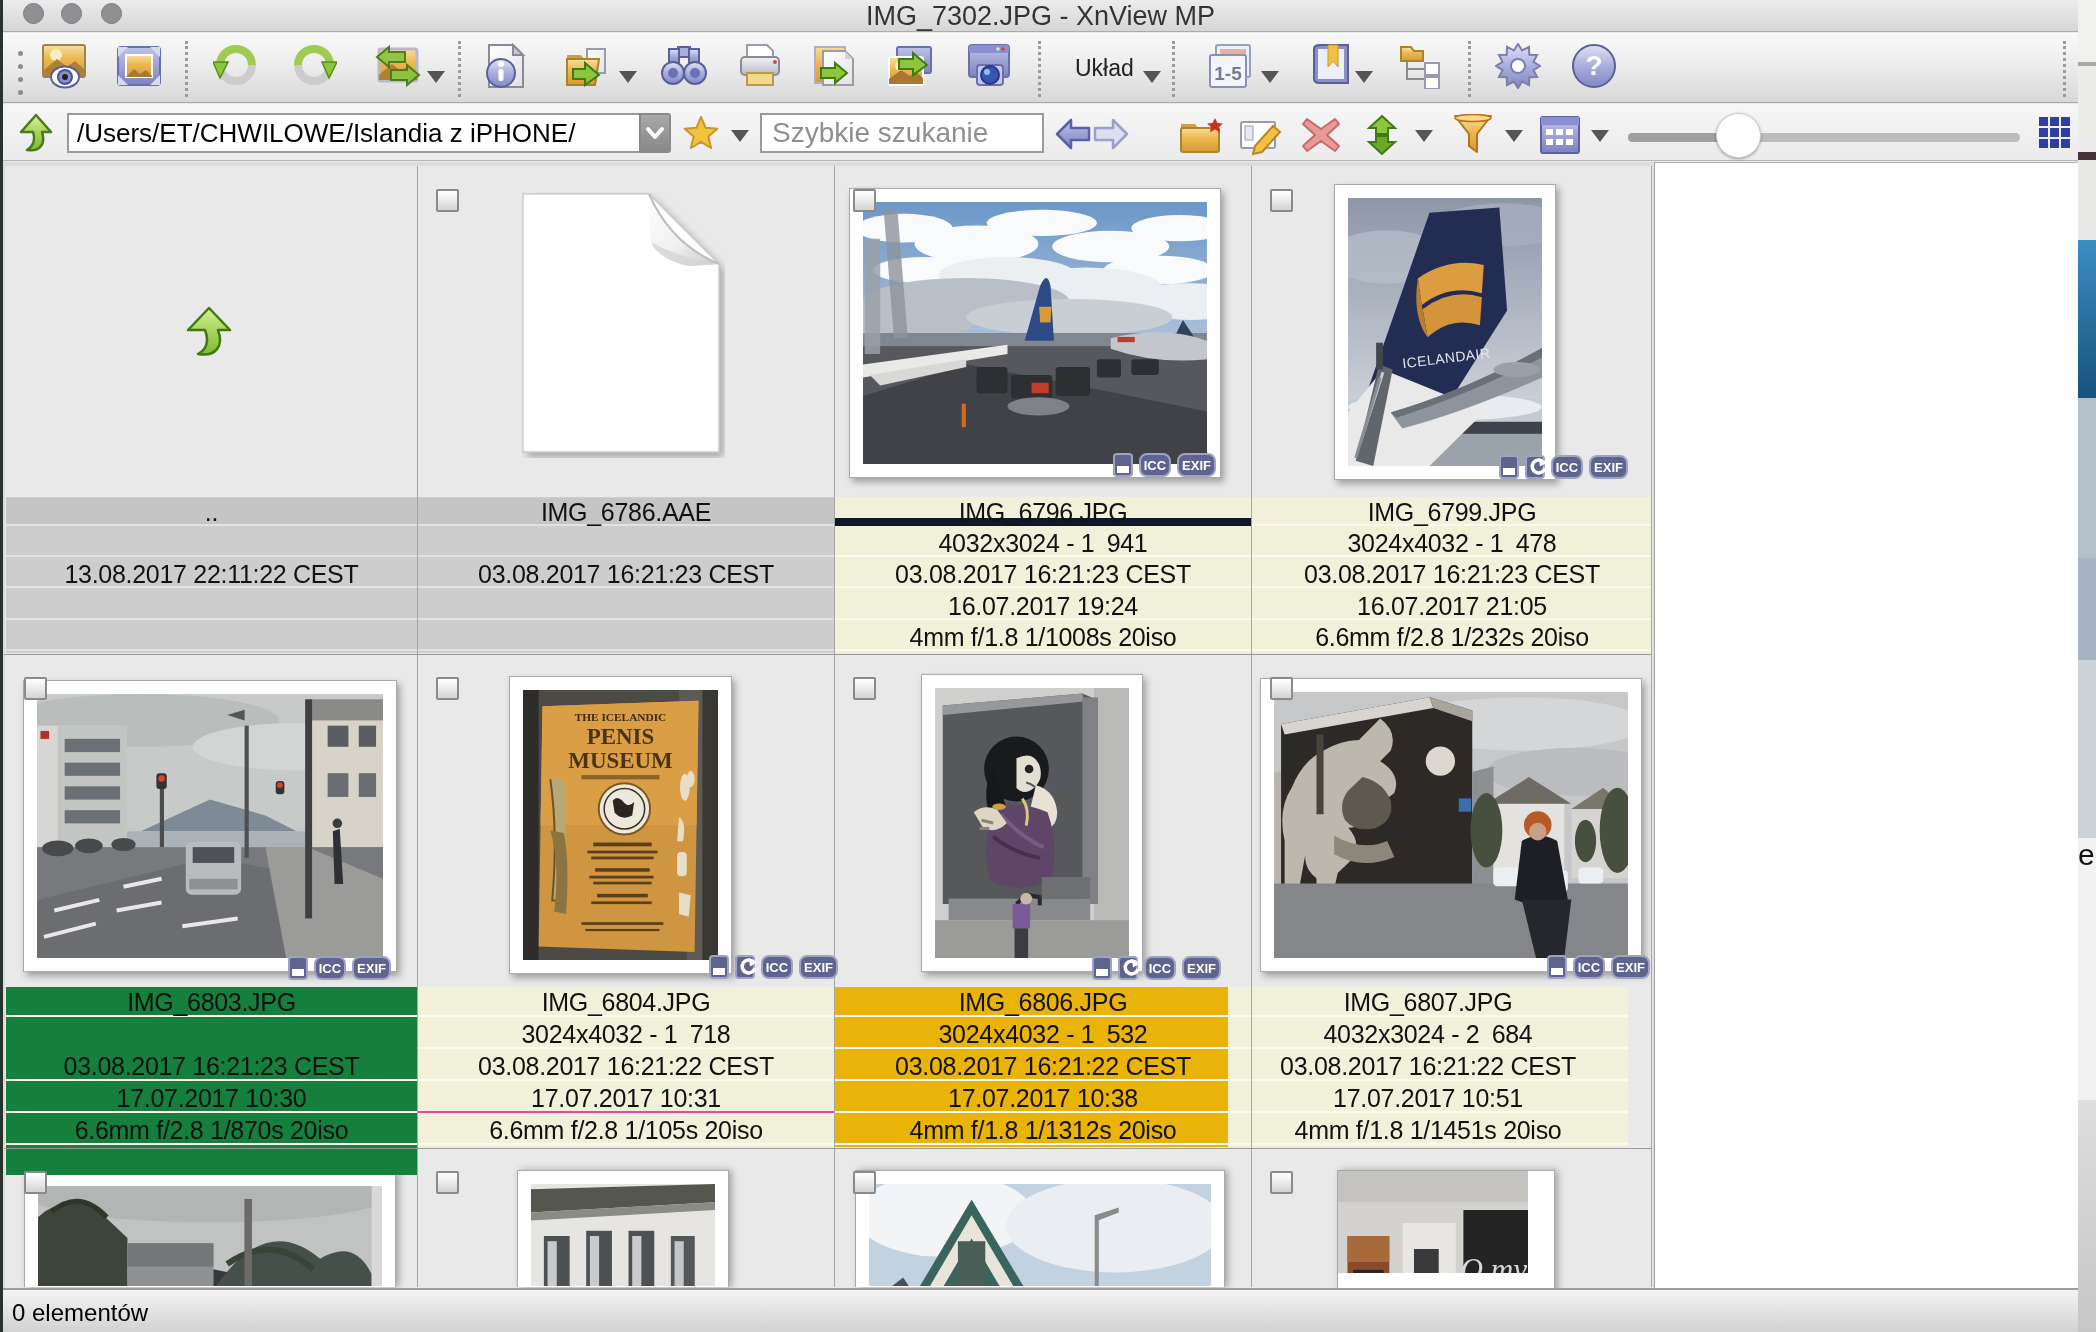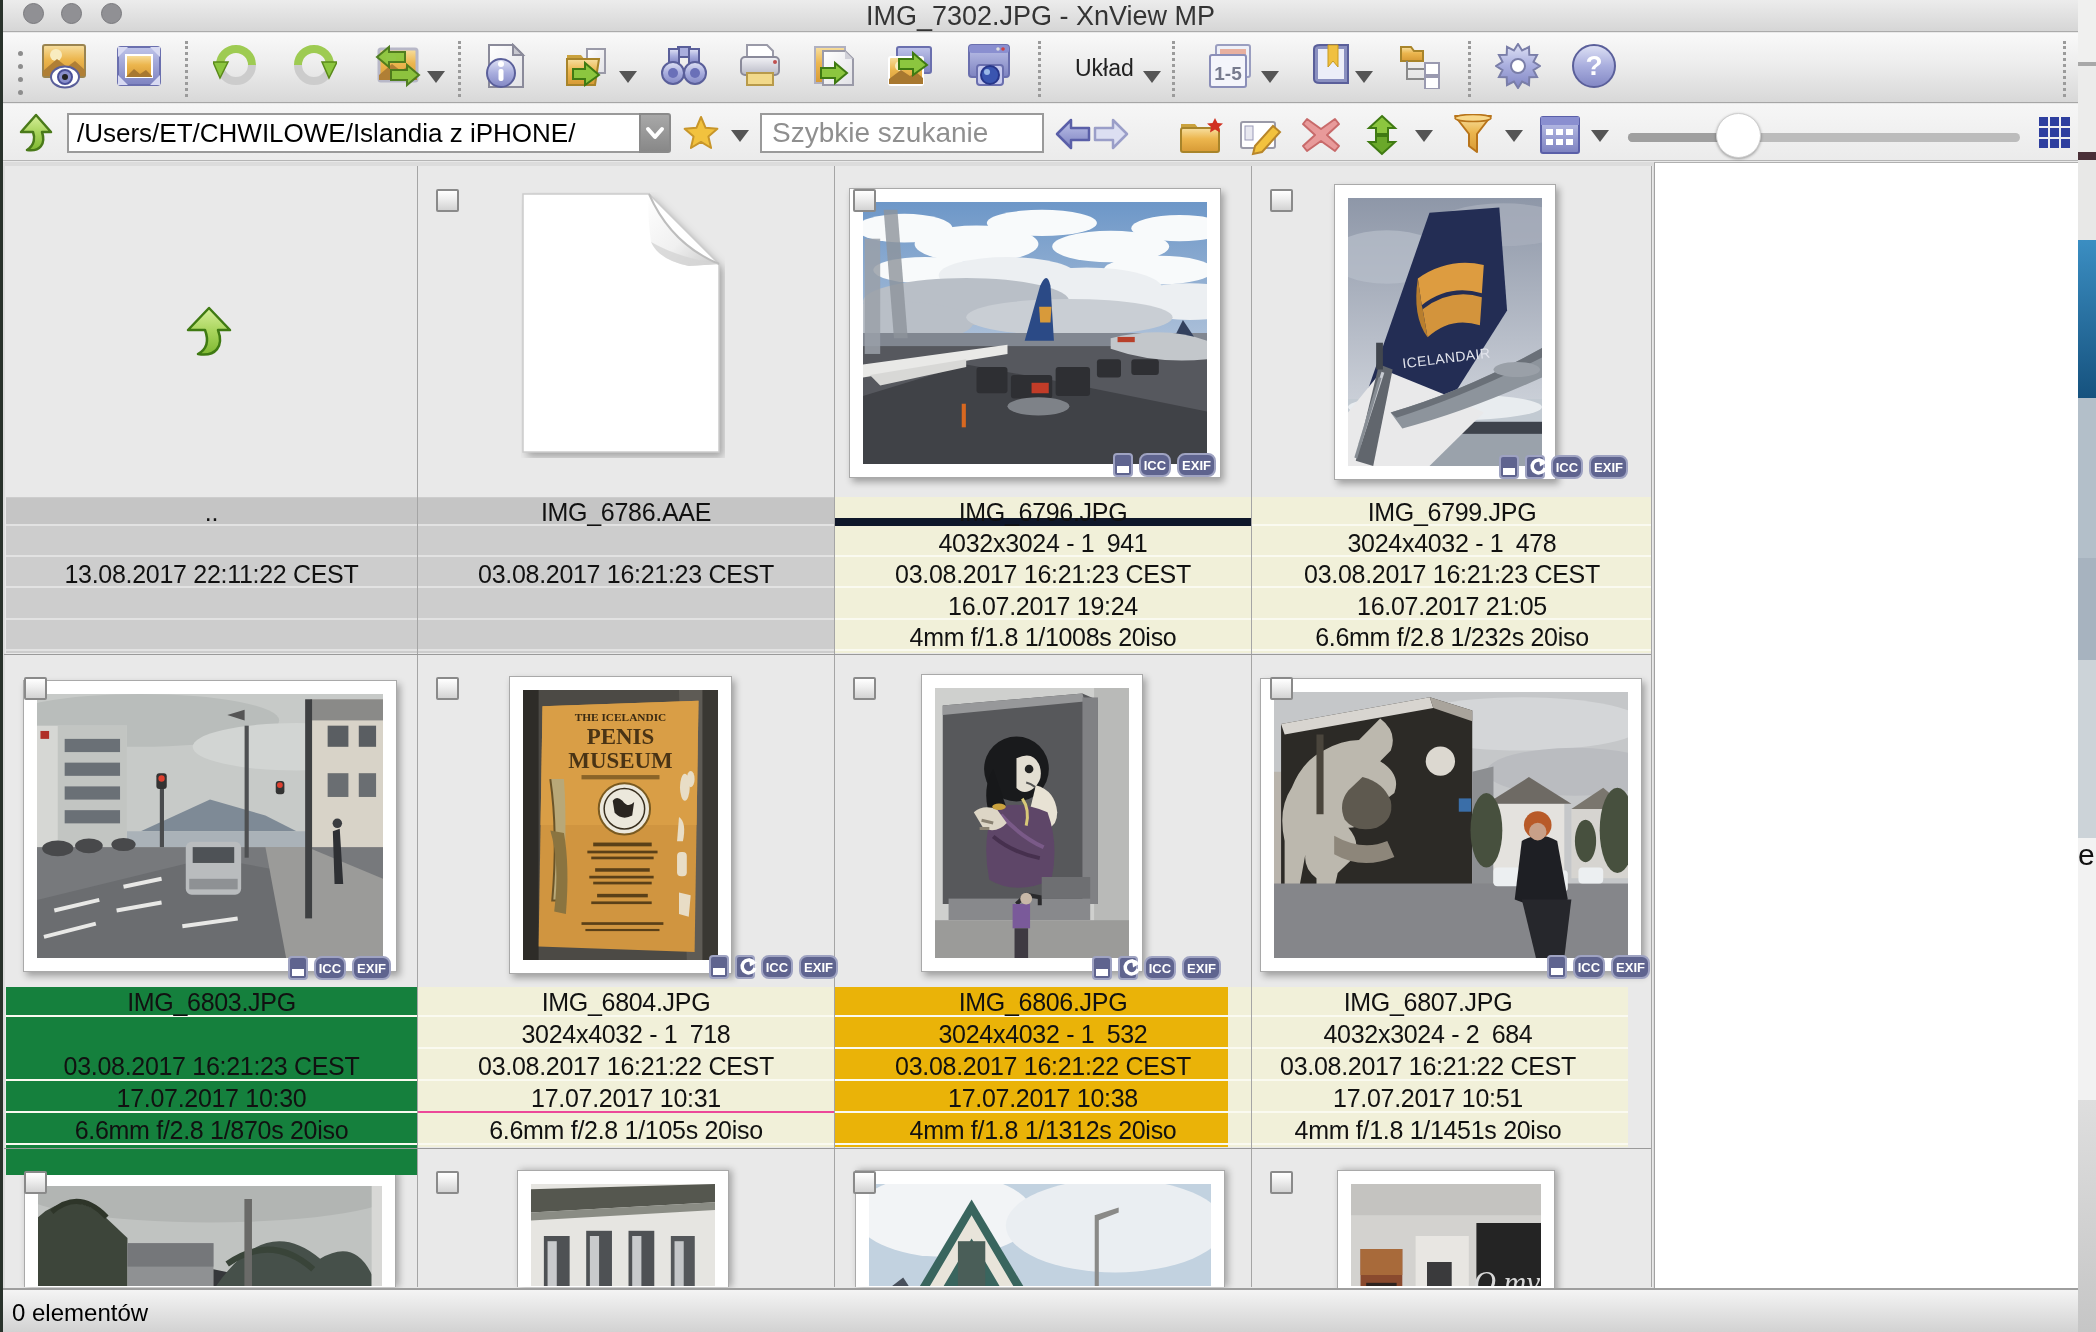--- a/index.html
+++ b/index.html
@@ -697,21 +697,21 @@
 <ellipse cx="205.2" cy="197.6" rx="37.62" ry="41.6" fill="#d8922e"></ellipse>
 <ellipse cx="263.34000000000003" cy="189.79999999999998" rx="34.2" ry="39.0" fill="#e0a838"></ellipse>
 <ellipse cx="311.22" cy="202.8" rx="27.36" ry="33.800000000000004" fill="#c8d048"></ellipse>
 <path d="M181.26000000000002 218.4 q41.04 -26.0 82.08 0" stroke="#7a4a18" stroke-width="4" fill="none"></path>
 </g>
 <rect x="225.72" y="31.2" width="4.104" height="93.6" fill="#8a8a88"></rect>
 <path d="M225.72 31.2 L249.66 23.4 L249.66 28.6 L229.14000000000001 36.400000000000006 Z" fill="#8a8a88"></path>
 </svg></div>
   </div>
 <div class="cb" style="left:853px;top:1171px"></div>
-<div class="frame" style="left:1337px;top:1170px;width:218px;height:141px;padding:13px;border-bottom:none;box-shadow:3px 0 7px rgba(0,0,0,0.3)">
+<div class="frame" style="left:1337px;top:1170px;width:218px;height:141px;border-bottom:none;box-shadow:3px 0 7px rgba(0,0,0,0.3)">
     <div style="width:190px;height:102px;overflow:hidden;position:relative"><svg width="190" height="260" viewBox="0 0 190 260" style="">
 <rect width="190" height="260" fill="#d3d2cf"></rect>
 <rect width="190" height="31.2" fill="#c4c3c0"></rect>
 <rect x="9.5" y="65.0" width="41.8" height="117.0" fill="#8a4a2e"></rect>
 <rect x="9.5" y="65.0" width="41.8" height="26.0" fill="#a86a3a"></rect>
 <rect x="15.200000000000001" y="98.8" width="30.400000000000002" height="78.0" fill="#2e2420"></rect>
 <rect x="64.60000000000001" y="52.0" width="53.2" height="208.0" fill="#e8e6e2"></rect>
 <rect x="76.0" y="78.0" width="24.7" height="143.0" fill="#3a3a3c"></rect>
 <text x="88.35000000000001" y="161.2" font-size="78.0" fill="#e8e8e8" text-anchor="middle" font-family="Liberation Sans" font-weight="bold" transform="rotate(90 88.35000000000001 143.0)">6</text>
 <rect x="125.4" y="39.0" width="64.60000000000001" height="221.0" fill="#242424"></rect>

